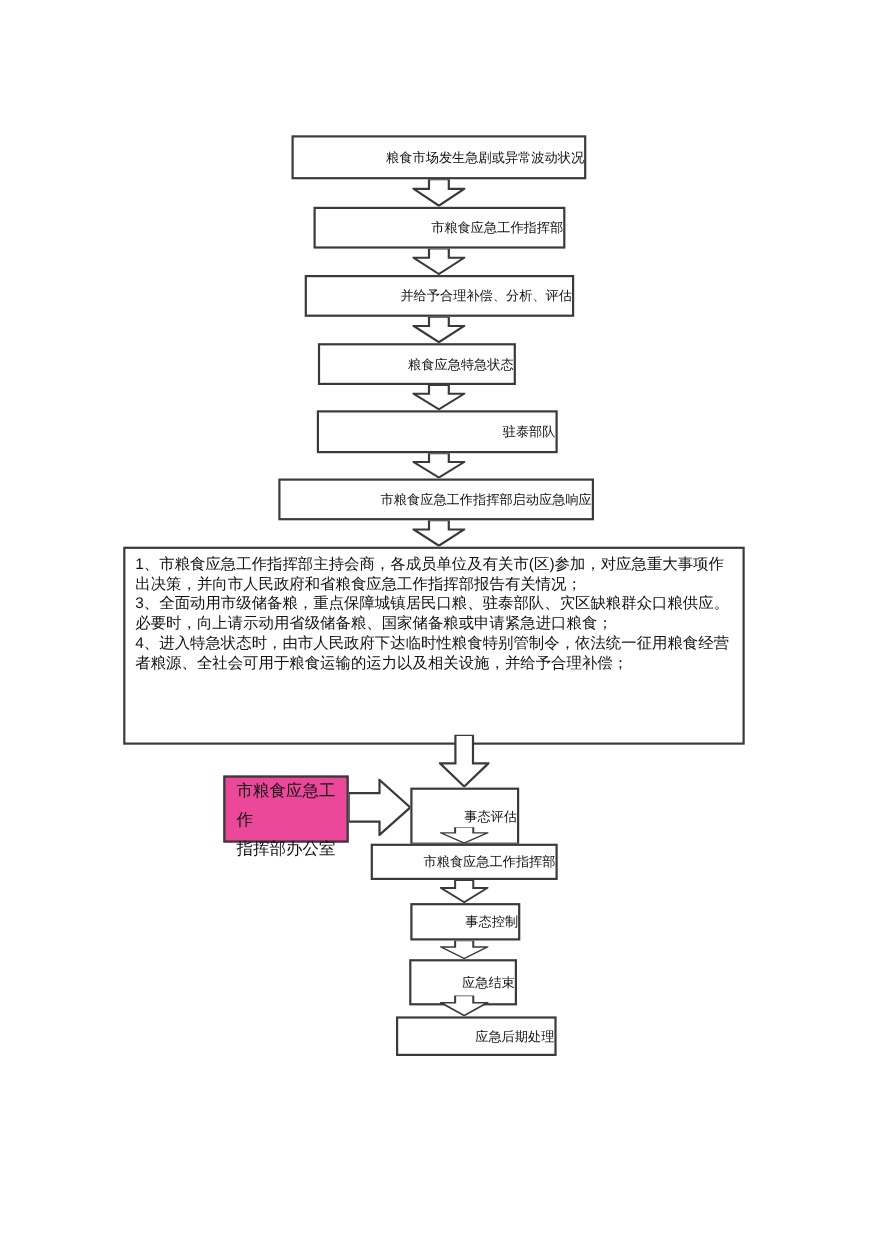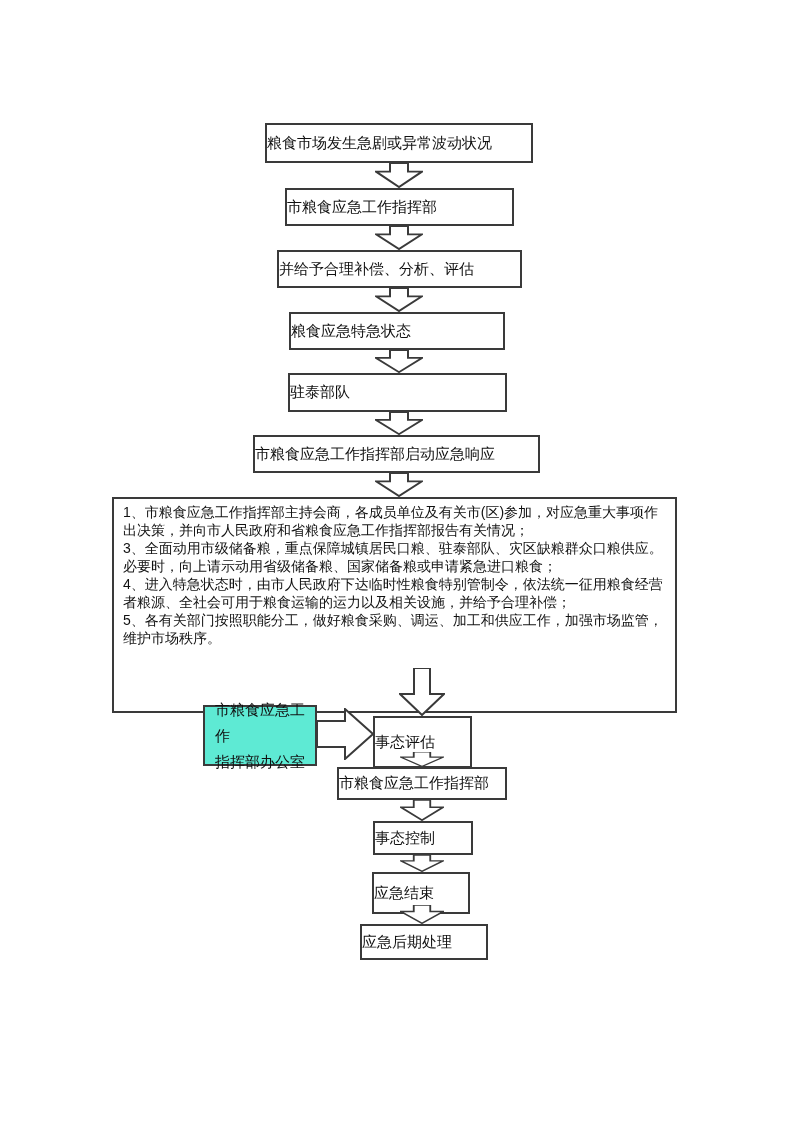--- a/index.html
+++ b/index.html
@@ -12,46 +12,45 @@
     color:#111111;
     overflow:hidden;
   }
   .node{
     position:absolute;
     box-sizing:border-box;
     border:2px solid #3a3a3a;
     background:#ffffff;
     display:flex;
     align-items:center;
-    justify-content:flex-start;
+    justify-content:flex-end;
     text-align:center;
-    font-size:15px;
+    font-size:12px;
     line-height:1.25;
   }
   .detail{
     position:absolute;
-    left:112px;top:497px;width:565px;height:216px;
+    left:112px;top:497px;width:565px;height:180px;
     box-sizing:border-box;
     border:2px solid #3a3a3a;
     background:#ffffff;
     padding:4px 9px 0 9px;
     font-size:14px;
     line-height:18px;
     text-align:left;
   }
   .detail .ditem{margin:0;}
   .side{
     position:absolute;
     left:203px;top:705px;width:114px;height:61px;
     box-sizing:border-box;
     border:2px solid #3a3a3a;
-    background:#5eead4;
+    background:#ec4899;
     display:flex;
     flex-direction:column;
-    justify-content:center;
     padding-left:10px;
     font-size:15px;
     line-height:26px;
   }
   .arr{position:absolute;}
   .arr svg{display:block;width:100%;height:100%;}
   .arr polygon{fill:#ffffff;stroke:#3a3a3a;stroke-width:2;stroke-linejoin:miter;}
 </style>
 </head>
 <body>
@@ -81,21 +80,21 @@
   <div class="node" style="left:277px;top:250px;width:245px;height:38px">
     <span>并给予合理补偿、分析、评估</span>
   </div>
 
   <div class="arr" style="left:375px;top:288px;width:48px;height:24px">
     <svg viewBox="0 0 48 26" preserveAspectRatio="none">
         <polygon points="15,0 15,9 1,9 24,25 47,9 33,9 33,0"></polygon>
       </svg>
   </div>
 
-  <div class="node" style="left:289px;top:312px;width:216px;height:38px">
+  <div class="node" style="left:289px;top:312px;width:180px;height:38px">
     <span>粮食应急特急状态</span>
   </div>
 
   <div class="arr" style="left:375px;top:350px;width:48px;height:23px">
     <svg viewBox="0 0 48 26" preserveAspectRatio="none">
         <polygon points="15,0 15,9 1,9 24,25 47,9 33,9 33,0"></polygon>
       </svg>
   </div>
 
   <div class="node" style="left:288px;top:373px;width:219px;height:39px">
@@ -115,21 +114,20 @@
   <div class="arr" style="left:375px;top:473px;width:48px;height:24px">
     <svg viewBox="0 0 48 26" preserveAspectRatio="none">
         <polygon points="15,0 15,9 1,9 24,25 47,9 33,9 33,0"></polygon>
       </svg>
   </div>
 
   <div class="detail">
     <p class="ditem">1、市粮食应急工作指挥部主持会商，各成员单位及有关市(区)参加，对应急重大事项作出决策，并向市人民政府和省粮食应急工作指挥部报告有关情况；</p>
     <p class="ditem">3、全面动用市级储备粮，重点保障城镇居民口粮、驻泰部队、灾区缺粮群众口粮供应。必要时，向上请示动用省级储备粮、国家储备粮或申请紧急进口粮食；</p>
     <p class="ditem">4、进入特急状态时，由市人民政府下达临时性粮食特别管制令，依法统一征用粮食经营者粮源、全社会可用于粮食运输的运力以及相关设施，并给予合理补偿；</p>
-    <p class="ditem">5、各有关部门按照职能分工，做好粮食采购、调运、加工和供应工作，加强市场监管，维护市场秩序。</p>
   </div>
 
   <div class="arr" style="left:399px;top:668px;width:46px;height:48px">
     <svg viewBox="0 0 46 48" preserveAspectRatio="none">
         <polygon points="15,0 15,26 1,26 23,47 45,26 31,26 31,0"></polygon>
       </svg>
   </div>
 
   <div class="side">
     <span>市粮食应急工作</span>
@@ -175,17 +173,17 @@
   <div class="node" style="left:372px;top:872px;width:98px;height:42px">
     <span>应急结束</span>
   </div>
 
   <div class="arr" style="left:400px;top:905px;width:44px;height:19px">
     <svg viewBox="0 0 48 26" preserveAspectRatio="none">
         <polygon points="15,0 15,9 1,9 24,25 47,9 33,9 33,0"></polygon>
       </svg>
   </div>
 
-  <div class="node" style="left:360px;top:924px;width:128px;height:36px">
+  <div class="node" style="left:360px;top:924px;width:146px;height:36px">
     <span>应急后期处理</span>
   </div>
 
 </div>
 
 </body></html>

